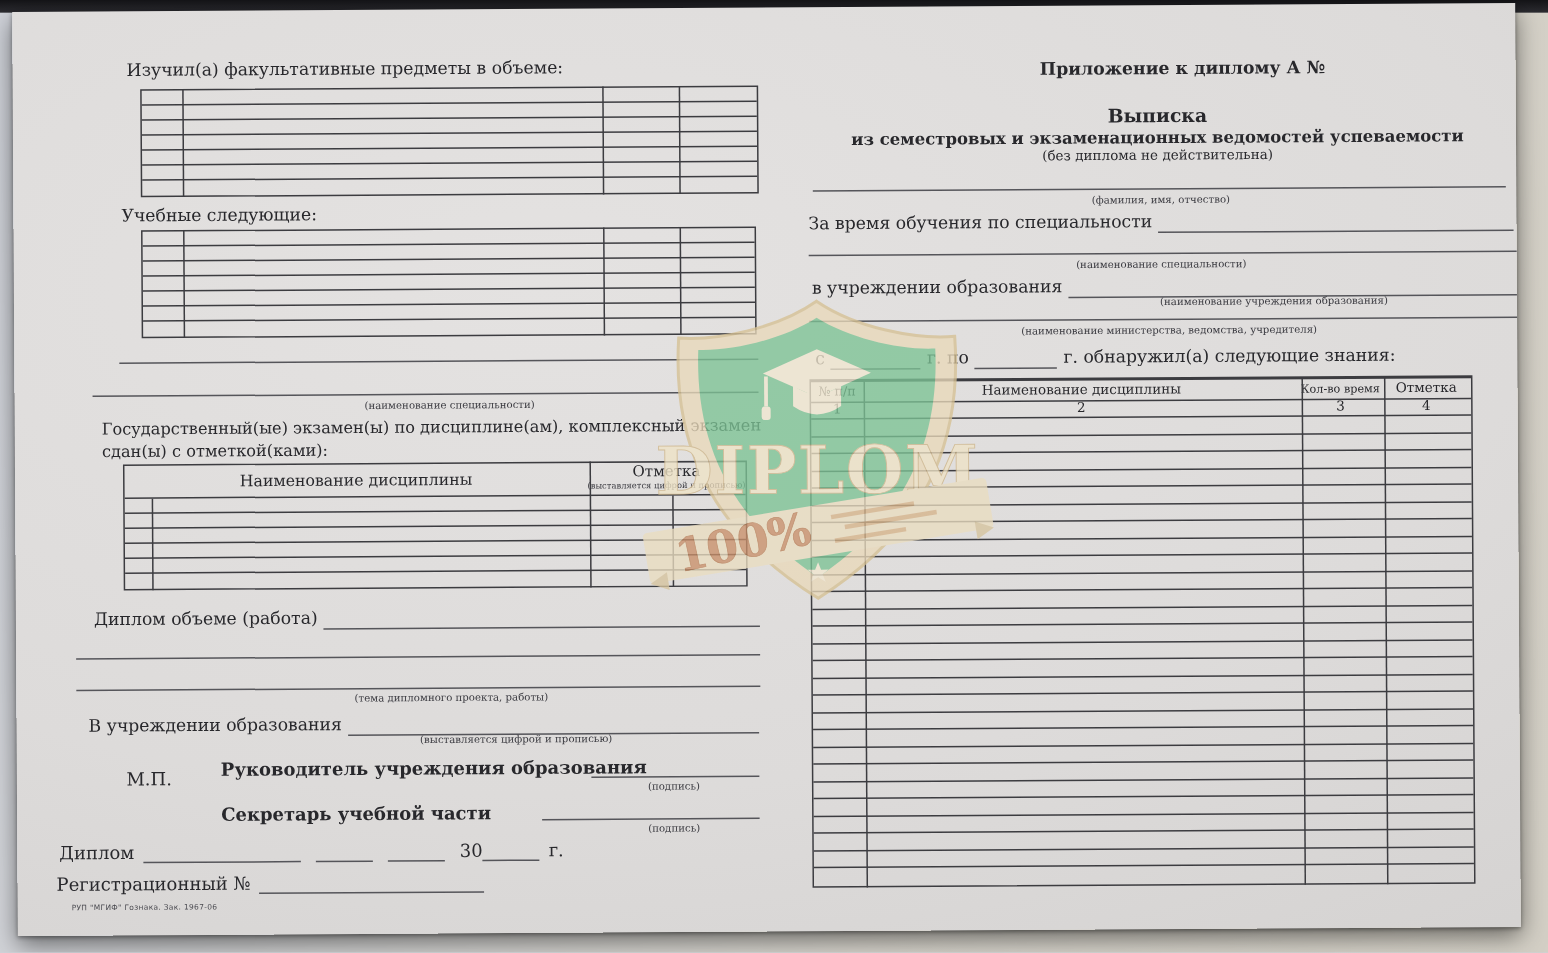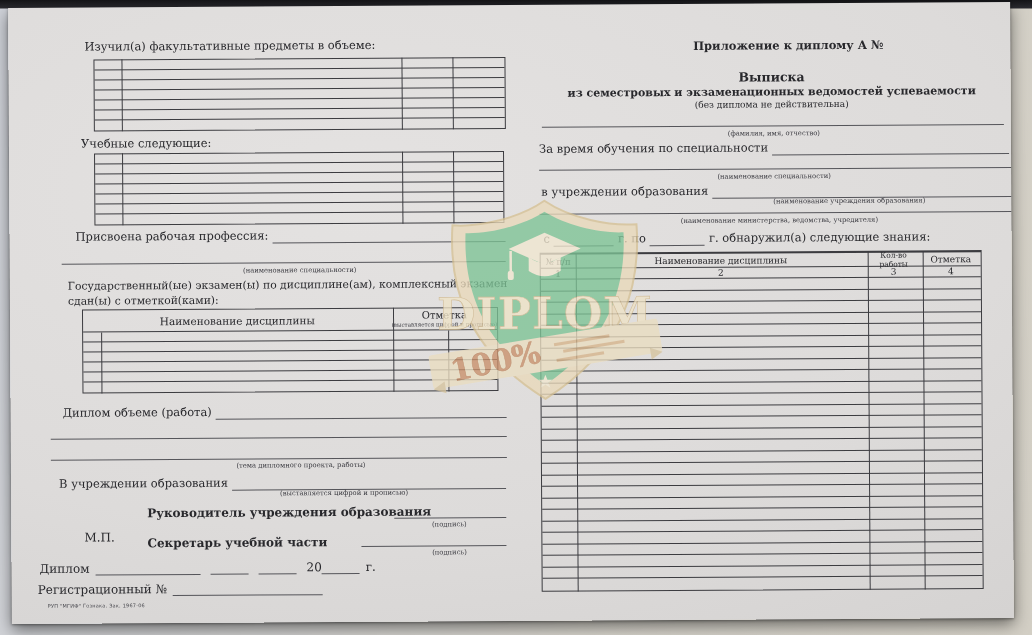--- a/index.html
+++ b/index.html
@@ -82,21 +82,20 @@
         <div class="trow" style="height: 10px;"></div>
         <div class="trow" style="height: 10px;"></div>
         <div class="trow" style="height: 10px;"></div>
       </div>
     <div class="vline" style="left:27px"></div>
     <div class="vline" style="left:307px"></div>
     <div class="vline" style="left:358px"></div>
   </div>
 
   <div class="abs flexrow" style="left:66px;top:223px;width:430px">
-    <span class="lbl">Присвоена рабочая профессия:</span>
     <span class="fill"></span>
   </div>
   <div class="hr" style="left:52px;top:256px;width:444px"></div>
   <div class="abs cap" style="left:140px;top:260px;width:300px">(наименование специальности)</div>
 
   <div class="abs para" style="left:58px;top:272px;width:448px">Государственный(ые) экзамен(ы) по дисциплине(ам), комплексный экзамен сдан(ы) с отметкой(ками):</div>
 
   <div class="tbl" style="left:72px;top:302px;width:416px">
     <div class="exam-head">
       <div class="c1">Наименование дисциплины</div>
@@ -125,36 +124,36 @@
   <div class="hr" style="left:40px;top:431px;width:456px"></div>
   <div class="hr" style="left:40px;top:452px;width:456px"></div>
   <div class="abs cap" style="left:160px;top:455px;width:260px">(тема дипломного проекта, работы)</div>
 
   <div class="abs flexrow" style="left:48px;top:470px;width:447px">
     <span class="lbl">В учреждении образования</span>
     <span class="fill"></span>
   </div>
   <div class="abs cap" style="left:223px;top:483px;width:220px">(выставляется цифрой и прописью)</div>
 
-  <div class="abs lbl" style="left:73px;top:523px;font-size:12px">М.П.</div>
+  <div class="abs lbl" style="left:73px;top:505px;font-size:12px">М.П.</div>
 
   <div class="abs lbl b" style="left:136px;top:499px;font-size:12px">Руководитель учреждения образования</div>
   <div class="hr" style="left:383px;top:512px;width:112px"></div>
   <div class="abs cap" style="left:398px;top:515px;width:80px">(подпись)</div>
 
   <div class="abs lbl b" style="left:136px;top:529px;font-size:12px">Секретарь учебной части</div>
   <div class="hr" style="left:350px;top:540px;width:145px"></div>
   <div class="abs cap" style="left:398px;top:543px;width:80px">(подпись)</div>
 
   <div class="abs flexrow" style="left:28px;top:554px">
     <span class="lbl" style="font-size:12px">Диплом</span>
     <span class="u" style="width:105px;margin-left:6px"></span>
     <span class="u" style="width:38px;margin-left:10px"></span>
     <span class="u" style="width:38px;margin-left:10px"></span>
-    <span class="lbl" style="font-size:12px;margin-left:10px">20</span>
+    <span class="lbl" style="font-size:12px;margin-left:10px">30</span>
     <span class="u" style="width:38px"></span>
     <span class="lbl" style="font-size:12px;margin-left:6px">г.</span>
   </div>
 
   <div class="abs flexrow" style="left:26px;top:575px">
     <span class="lbl" style="font-size:12px">Регистрационный №</span>
     <span class="u" style="width:150px;margin-left:6px"></span>
   </div>
 
   <div class="abs tinyprint" style="left:36px;top:595px">РУП "МГИФ" Гознака. Зак. 1967-06</div>
@@ -191,21 +190,21 @@
     <span class="u" style="width:60px;margin-left:4px"></span>
     <span class="lbl" style="margin-left:4px">г. по</span>
     <span class="u" style="width:55px;margin-left:4px"></span>
     <span class="lbl" style="margin-left:4px">г. обнаружил(а) следующие знания:</span>
   </div>
 
   <div class="tbl" style="left:530px;top:248px;width:442px;border-top-width:2px">
     <div class="ghead h1">
       <div class="gc g1">№ п/п</div>
       <div class="gc g2">Наименование дисциплины</div>
-      <div class="gc g3">Кол-во работы</div>
+      <div class="gc g3">Кол-во время</div>
       <div class="gc g4">Отметка</div>
     </div>
     <div class="ghead h2">
       <div class="gc g1">1</div>
       <div class="gc g2">2</div>
       <div class="gc g3">3</div>
       <div class="gc g4">4</div>
     </div>
     <div class="rows">
         <div class="trow" style="height: 11.5px;"></div>

